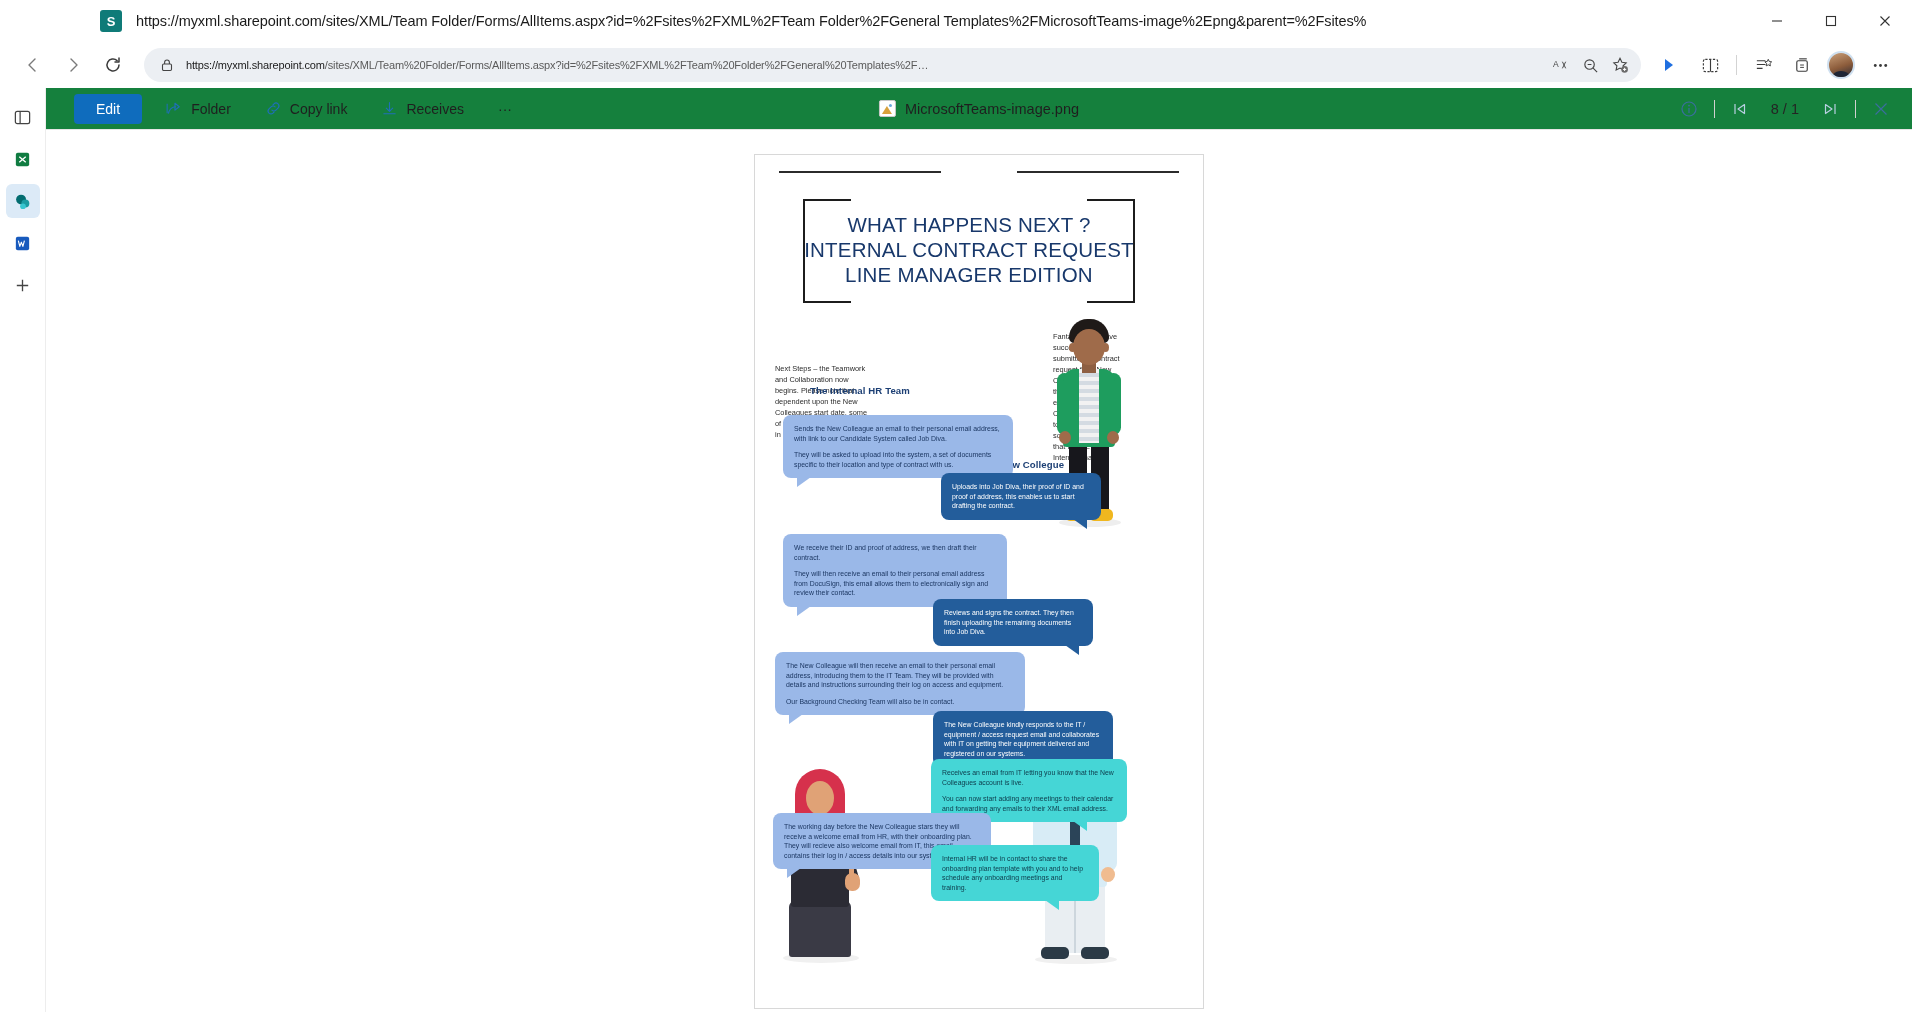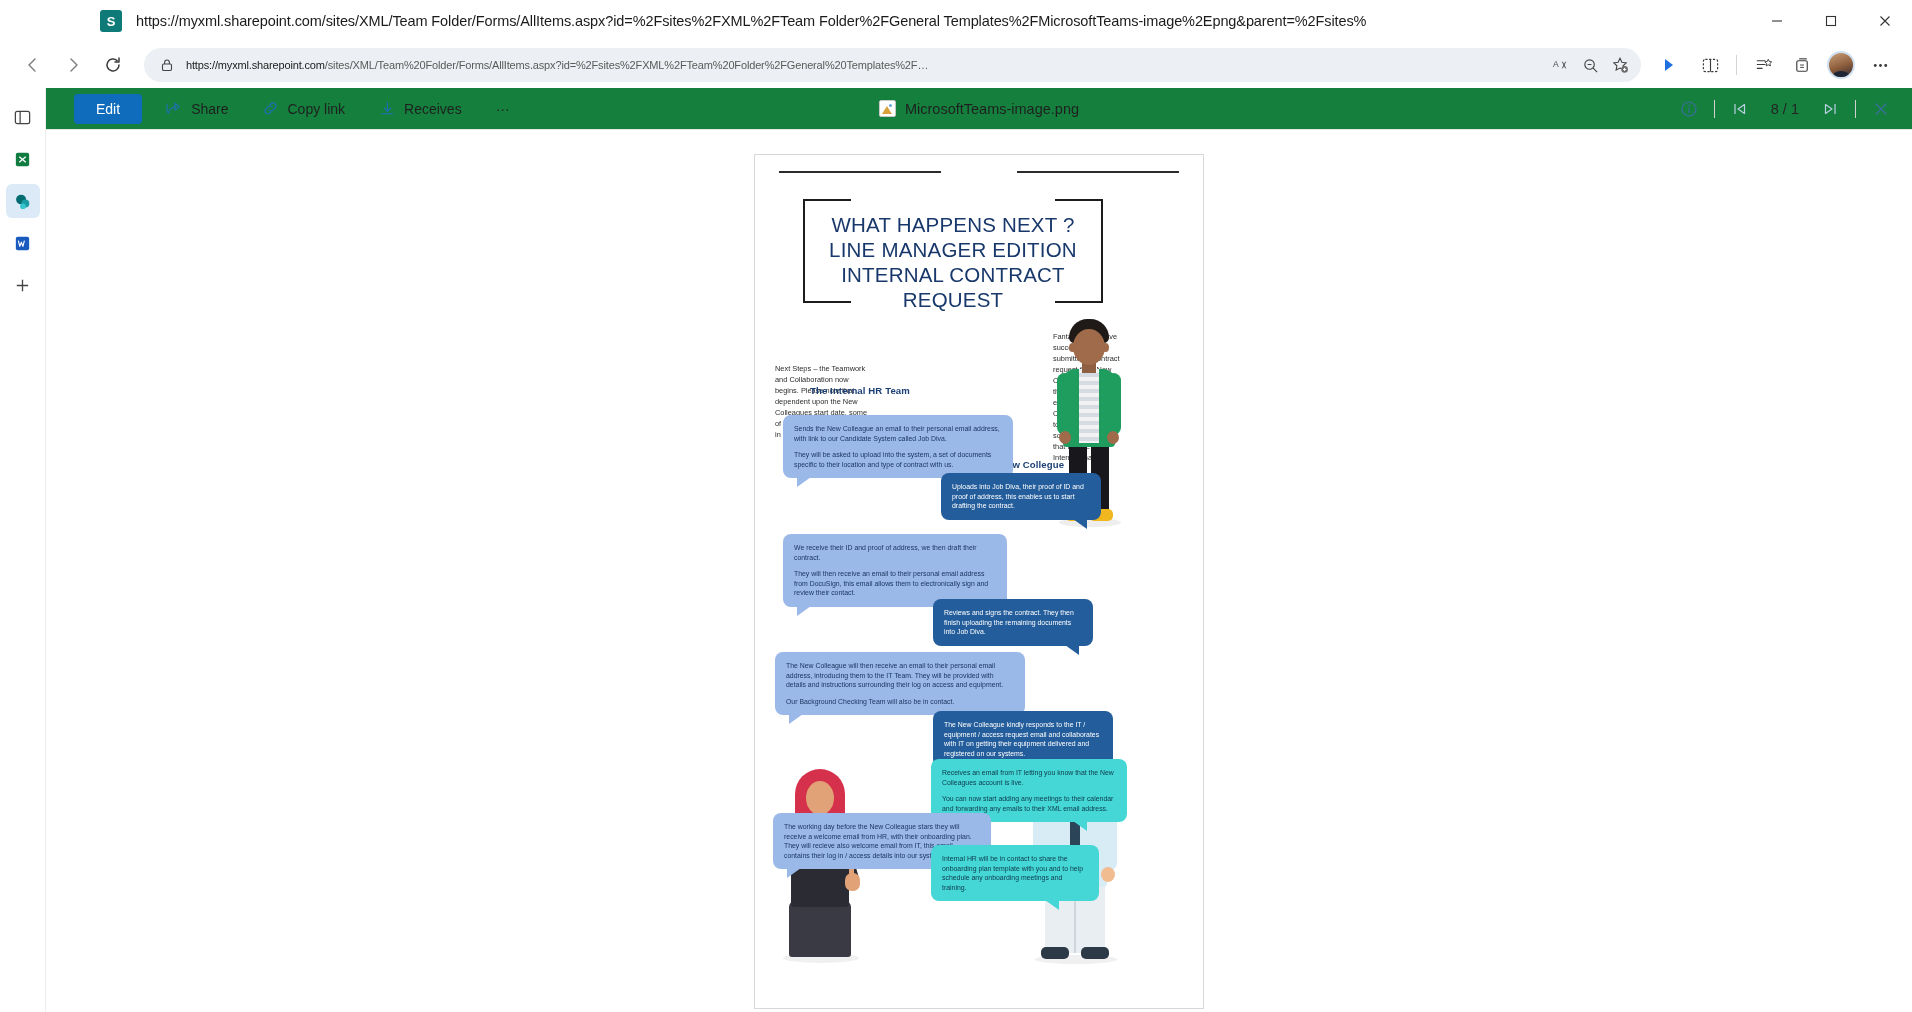--- a/index.html
+++ b/index.html
@@ -145,21 +145,21 @@
   .poster {
     width: 450px; height: 855px; background: #ffffff;
     border: 1px solid #d8d8d8; position: relative; overflow: hidden;
     font-family: "Liberation Sans", sans-serif;
   }
   .corner-line { position: absolute; height: 1.5px; background:#2b2b2b; }
   .cl-tl { left: 24px; top: 16px; width: 162px; }
   .cl-tr { right: 24px; top: 16px; width: 162px; }
 
   .title-box {
-    position: absolute; left: 48px; top: 44px; width: 300px; height: 104px; padding-left: 32px;
+    position: absolute; left: 48px; top: 44px; width: 332px; height: 104px; padding-left: 32px;
   }
   .title-box .br { position:absolute; background:#1c1c1c; }
   .tbx-tl-h { left:0; top:0; width:48px; height:2px; }
   .tbx-tr-h { right:0; top:0; width:48px; height:2px; }
   .tbx-bl-h { left:0; bottom:0; width:48px; height:2px; }
   .tbx-br-h { right:0; bottom:0; width:48px; height:2px; }
   .tbx-l-v { left:0; top:0; width:2px; height:104px; }
   .tbx-r-v { right:0; top:0; width:2px; height:104px; }
   .title-text {
     position: absolute; left: 0; right: 0; top: 13px;
@@ -413,21 +413,21 @@
         <button class="btn-edit">Edit</button>
 
         <div class="tb-cmd">
           <span class="g">
             <svg width="17" height="17" viewBox="0 0 18 18">
                 <path d="M2.5 14.5c1-5 4.5-7.2 8-7.4" fill="none" stroke="currentColor" stroke-width="1.2"></path>
                 <path d="M9.5 3.5l4.5 3.6-4.5 3.6z" fill="none" stroke="currentColor" stroke-width="1.2" stroke-linejoin="round"></path>
                 <path d="M1.2 4v10" stroke="currentColor" stroke-width="1.1"></path>
               </svg>
           </span>
-          <span>Share</span>
+          <span>Folder</span>
         </div>
 
         <div class="tb-cmd">
           <span class="g">
             <svg width="17" height="17" viewBox="0 0 18 18">
                 <path d="M7.3 10.7a3 3 0 0 0 4.3 0l2.2-2.2a3 3 0 0 0-4.3-4.3L8.4 5.3" fill="none" stroke="currentColor" stroke-width="1.2" stroke-linecap="round"></path>
                 <path d="M10.7 7.3a3 3 0 0 0-4.3 0L4.2 9.5a3 3 0 0 0 4.3 4.3l1.1-1.1" fill="none" stroke="currentColor" stroke-width="1.2" stroke-linecap="round"></path>
               </svg>
           </span>
           <span>Copy link</span>
@@ -489,22 +489,22 @@
 
           <div class="title-box">
             <span class="br tbx-tl-h"></span>
               <span class="br tbx-tr-h"></span>
             <span class="br tbx-bl-h"></span>
               <span class="br tbx-br-h"></span>
             <span class="br tbx-l-v"></span>
               <span class="br tbx-r-v"></span>
             <div class="title-text">
               <div>WHAT HAPPENS NEXT ?</div>
+              <div>INTERNAL CONTRACT REQUEST</div>
               <div>LINE MANAGER EDITION</div>
-              <div>INTERNAL CONTRACT REQUEST</div>
             </div>
           </div>
 
           <div class="intro p1">Fantastic! you have successfully submitted a contract request for a New Colleague. I am sure that you are just as excited as the New Colleague, for them to be part of the something special that is XML International.</div>
           <div class="intro p2">Next Steps – the Teamwork and Collaboration now begins. Please note that dependent upon the New Colleagues start date, some of these steps may happen in parallel with each other.</div>
 
           <div class="person p1">
             <span class="shadow"></span>
             <span class="legL"></span>
               <span class="legR"></span>

